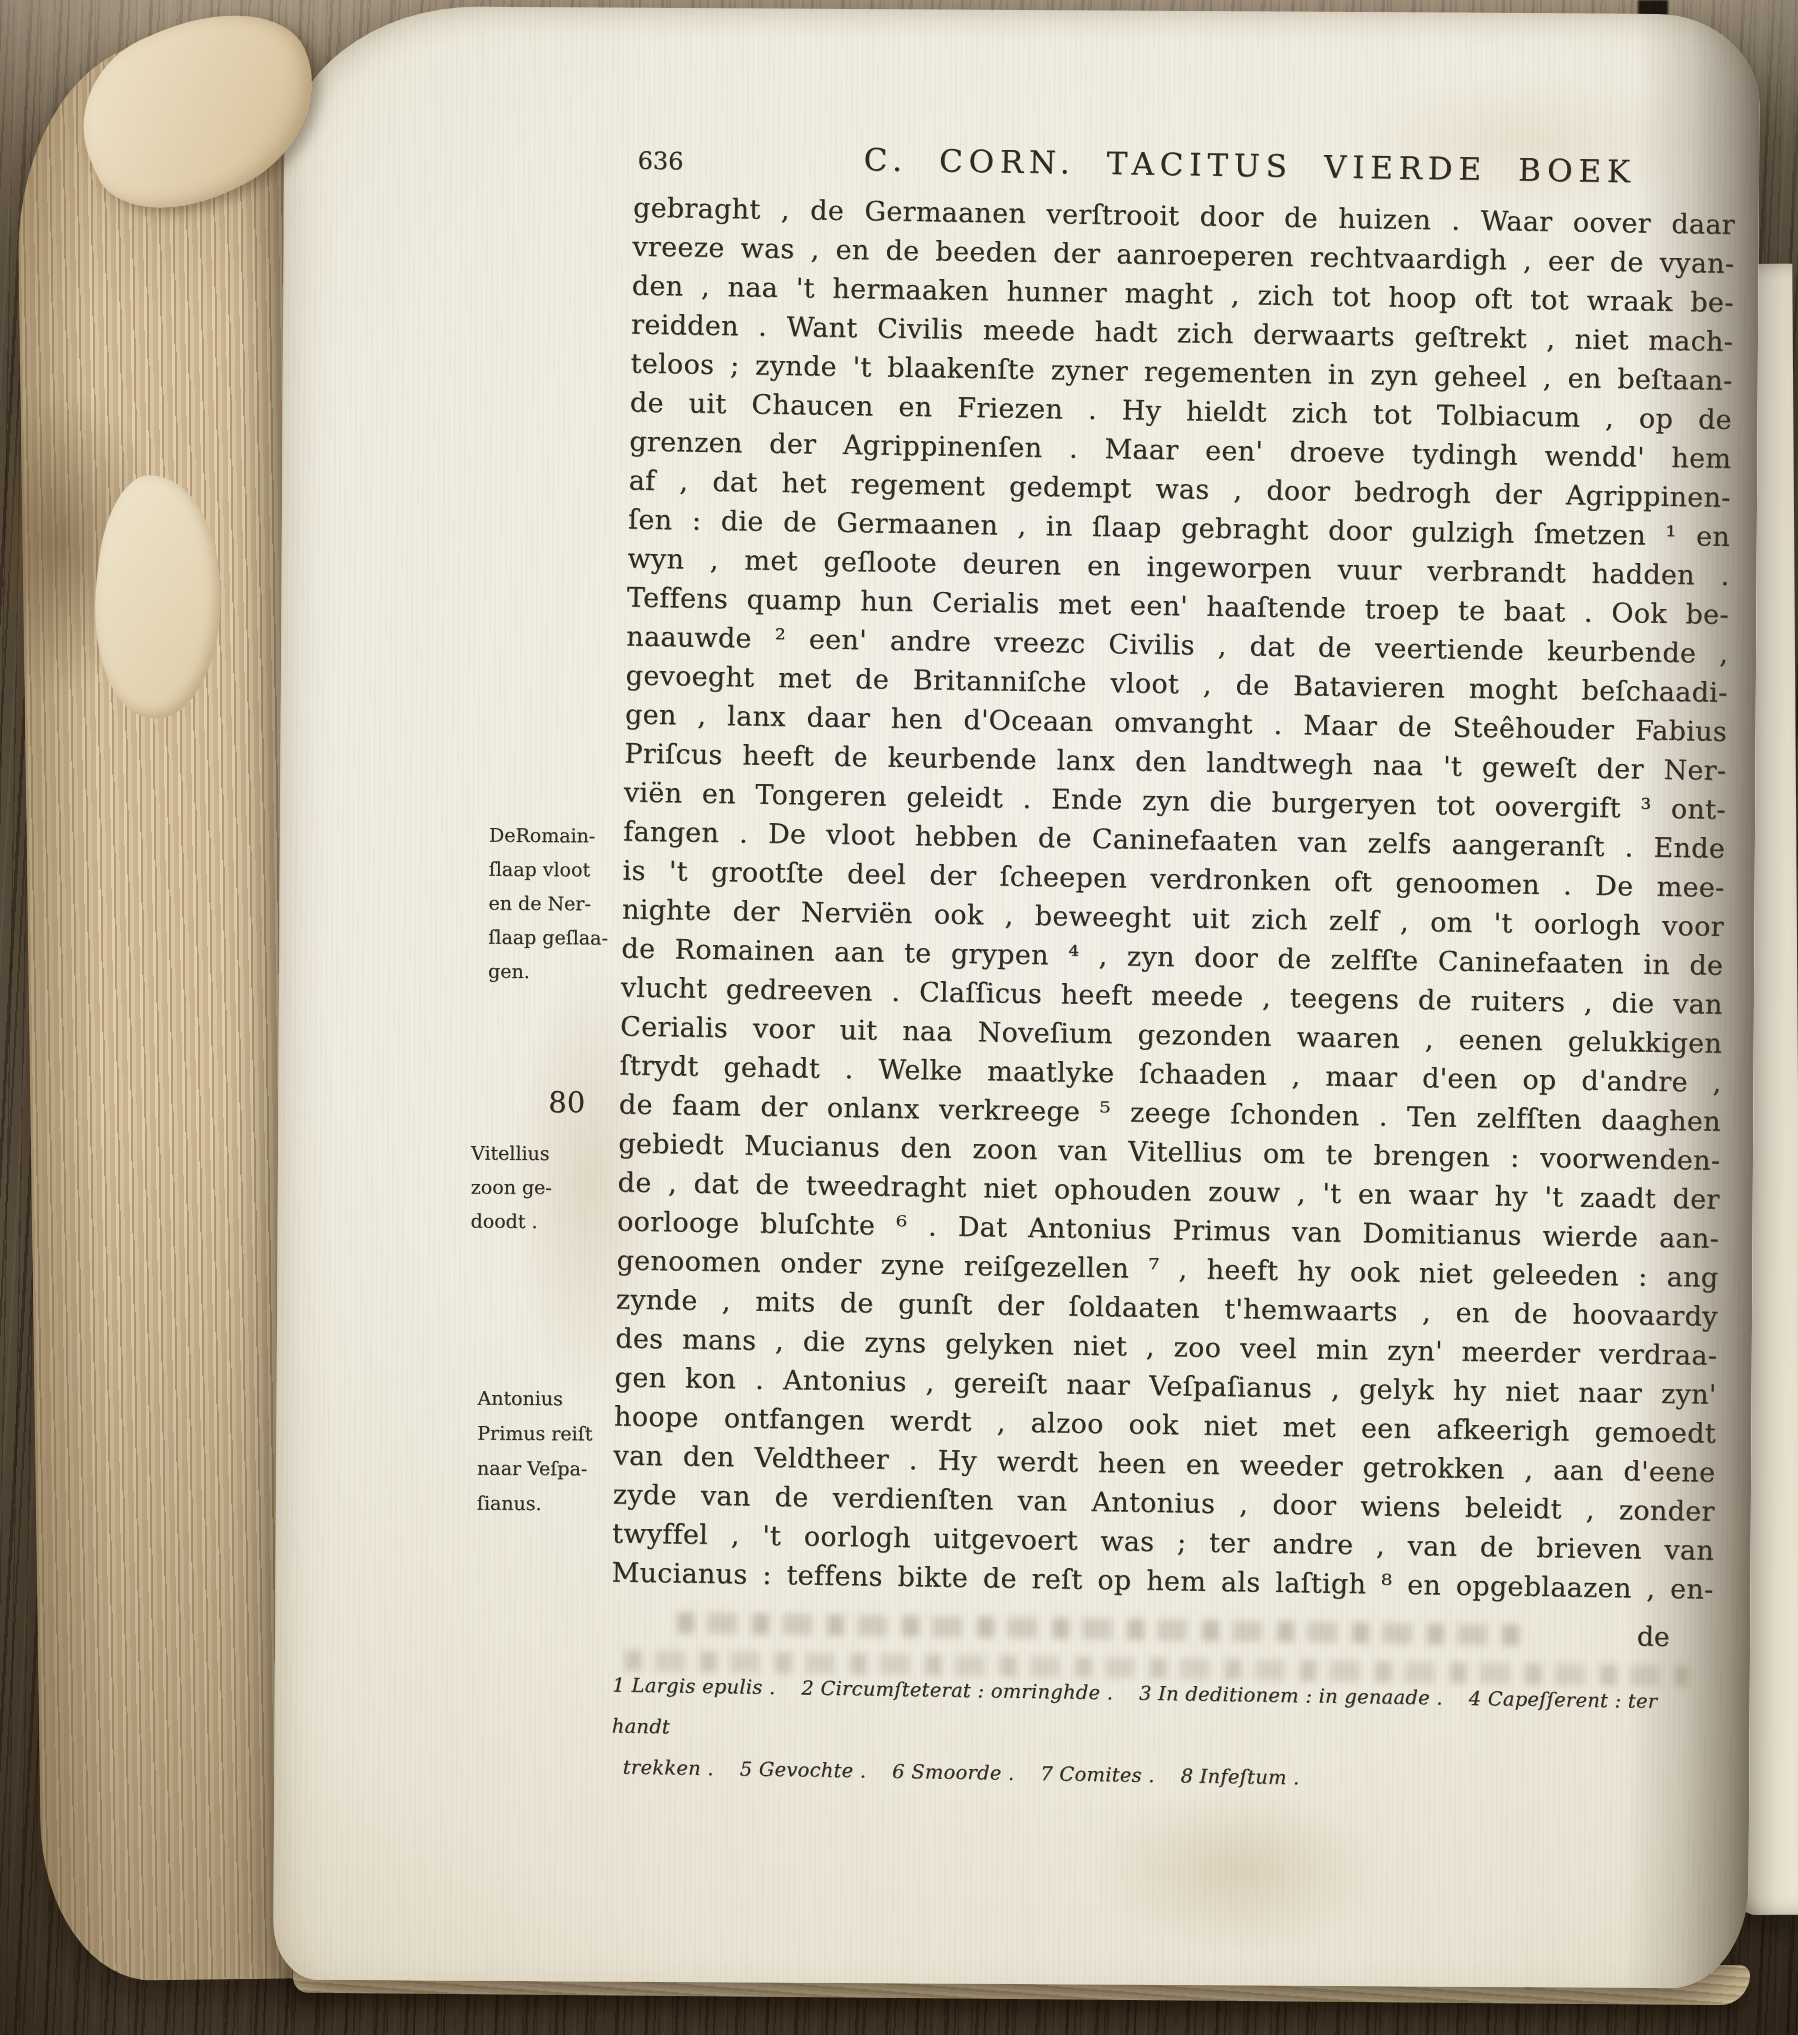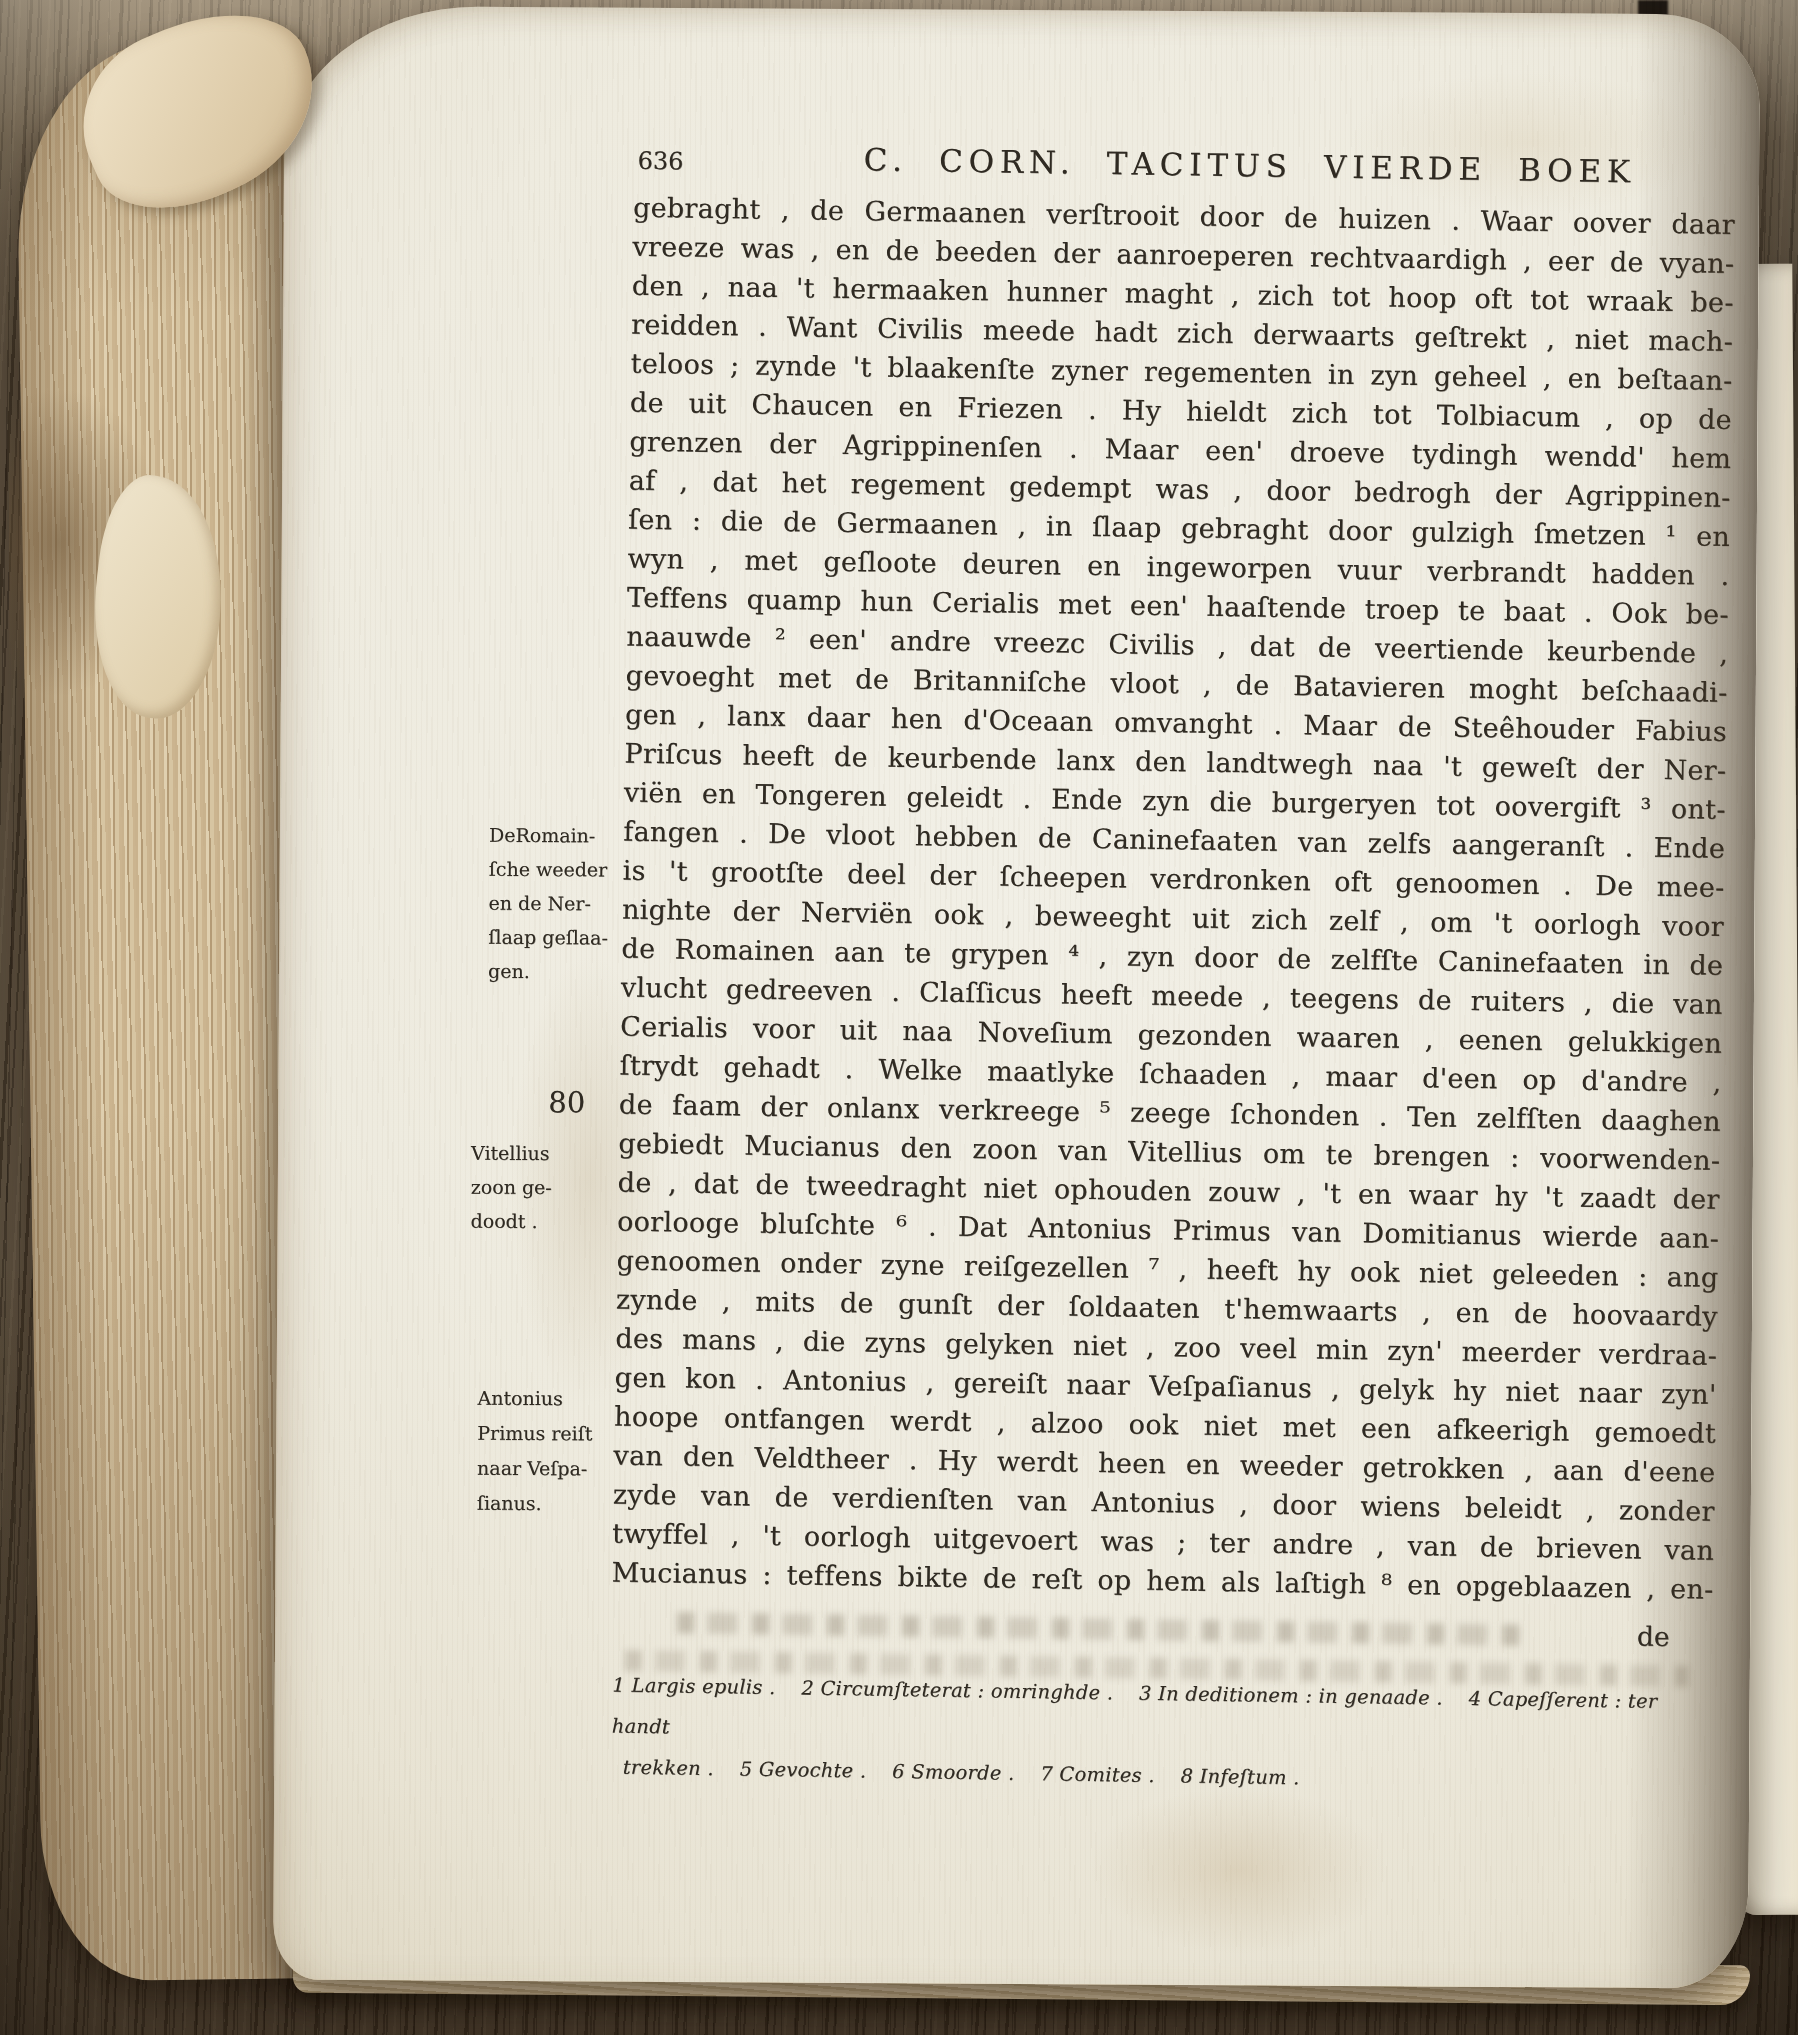--- a/index.html
+++ b/index.html
@@ -163,21 +163,21 @@
         </div>
       <div id="catchword">de</div>
       <div id="footnote-lines">
           <div class="fline">1 Largis epulis .    2 Circumſteterat : omringhde .    3 In deditionem : in genaade .    4 Capeſſerent : ter handt</div>
           <div class="fline">trekken .    5 Gevochte .    6 Smoorde .    7 Comites .    8 Infeſtum .</div>
         </div>
     </div>
 
     <div id="mna" class="mnote">
         <div class="mline">DeRomain-</div>
-        <div class="mline">ſche weeder</div>
+        <div class="mline">ſlaap vloot</div>
         <div class="mline">en de Ner-</div>
         <div class="mline">ſlaap geſlaa-</div>
         <div class="mline">gen.</div>
       </div>
     <div id="mnb-number" class="mnote">80</div>
     <div id="mnb" class="mnote">
         <div class="mline">Vitellius</div>
         <div class="mline">zoon ge-</div>
         <div class="mline">doodt .</div>
       </div>

